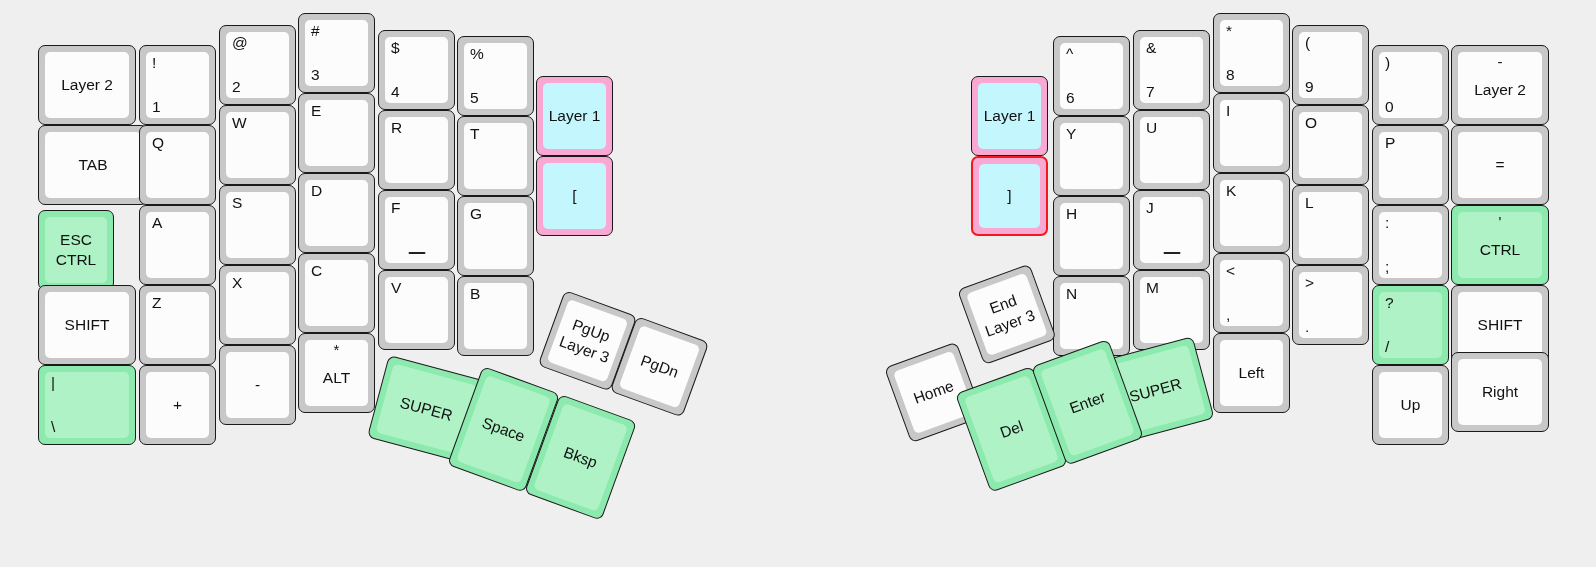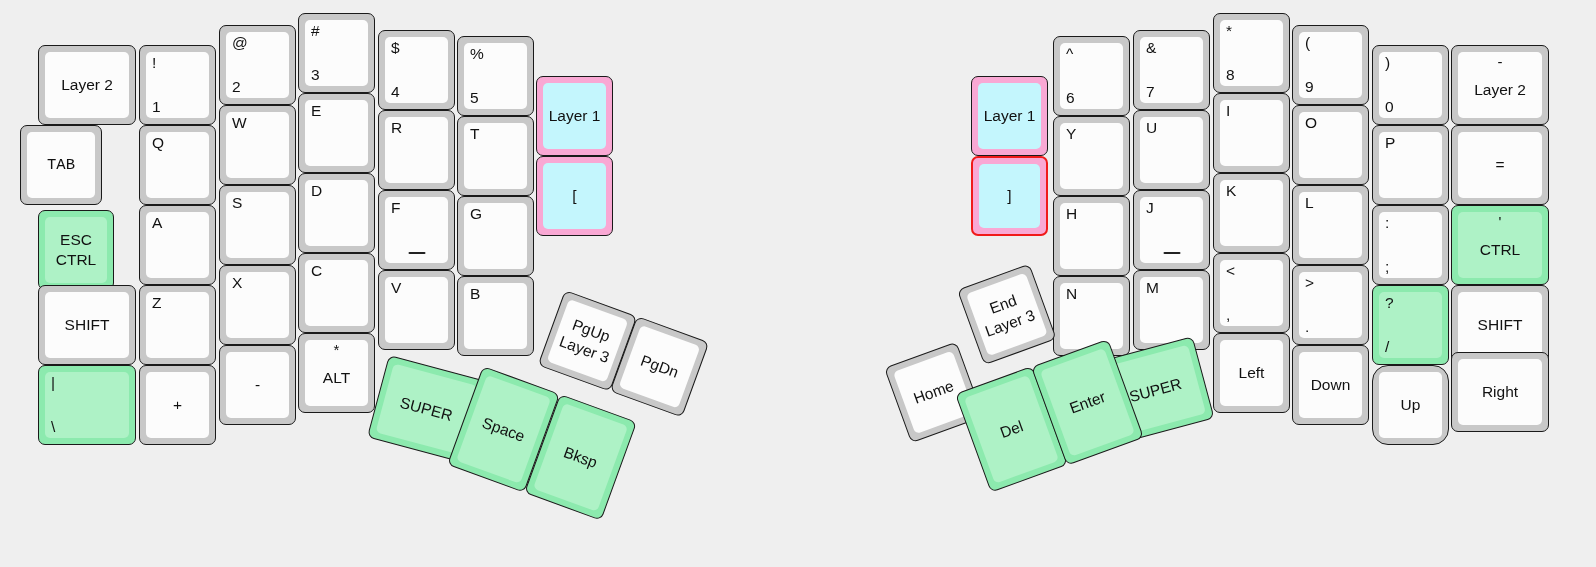--- a/index.html
+++ b/index.html
@@ -72,21 +72,21 @@
 </style>
 </head>
 <body>
 
 <div id="board">
     <div class="key" style="left: 38px; top: 45px; width: 98px; height: 80px;">
       <div class="cap">
         <div class="lg ctr">Layer 2</div>
       </div>
     </div>
-    <div class="key" style="left: 20px; top: 125px; width: 82px; height: 80px; font-family: Liberation Mono, monospace;">
+    <div class="key" style="left: 38px; top: 125px; width: 110px; height: 80px;">
       <div class="cap">
         <div class="lg ctr">TAB</div>
       </div>
     </div>
     <div class="key green" style="left: 38px; top: 210px; width: 76px; height: 80px;">
       <div class="cap">
         <div class="lg stack">ESC
 CTRL</div>
       </div>
     </div>
@@ -328,25 +328,20 @@
       <div class="cap">
         <div class="lg tl">L</div>
       </div>
     </div>
     <div class="key" style="left: 1292px; top: 265px; width: 77px; height: 80px;">
       <div class="cap">
         <div class="lg tl">&gt;</div>
         <div class="lg bl">.</div>
       </div>
     </div>
-    <div class="key" style="left: 1292px; top: 345px; width: 77px; height: 80px;">
-      <div class="cap">
-        <div class="lg ctr">Down</div>
-      </div>
-    </div>
     <div class="key" style="left: 1372px; top: 45px; width: 77px; height: 80px;">
       <div class="cap">
         <div class="lg tl">)</div>
         <div class="lg bl">0</div>
       </div>
     </div>
     <div class="key" style="left: 1372px; top: 125px; width: 77px; height: 80px;">
       <div class="cap">
         <div class="lg tl">P</div>
       </div>
@@ -356,21 +351,21 @@
         <div class="lg tl">:</div>
         <div class="lg bl">;</div>
       </div>
     </div>
     <div class="key green" style="left: 1372px; top: 285px; width: 77px; height: 80px;">
       <div class="cap">
         <div class="lg tl">?</div>
         <div class="lg bl">/</div>
       </div>
     </div>
-    <div class="key" style="left: 1372px; top: 365px; width: 77px; height: 80px; border-radius: 16px;">
+    <div class="key" style="left: 1372px; top: 365px; width: 77px; height: 80px;">
       <div class="cap">
         <div class="lg ctr">Up</div>
       </div>
     </div>
     <div class="key" style="left: 1451px; top: 45px; width: 98px; height: 80px;">
       <div class="cap">
         <div class="lg ctrtop">-</div>
         <div class="lg ctrlow">Layer 2</div>
       </div>
     </div>

